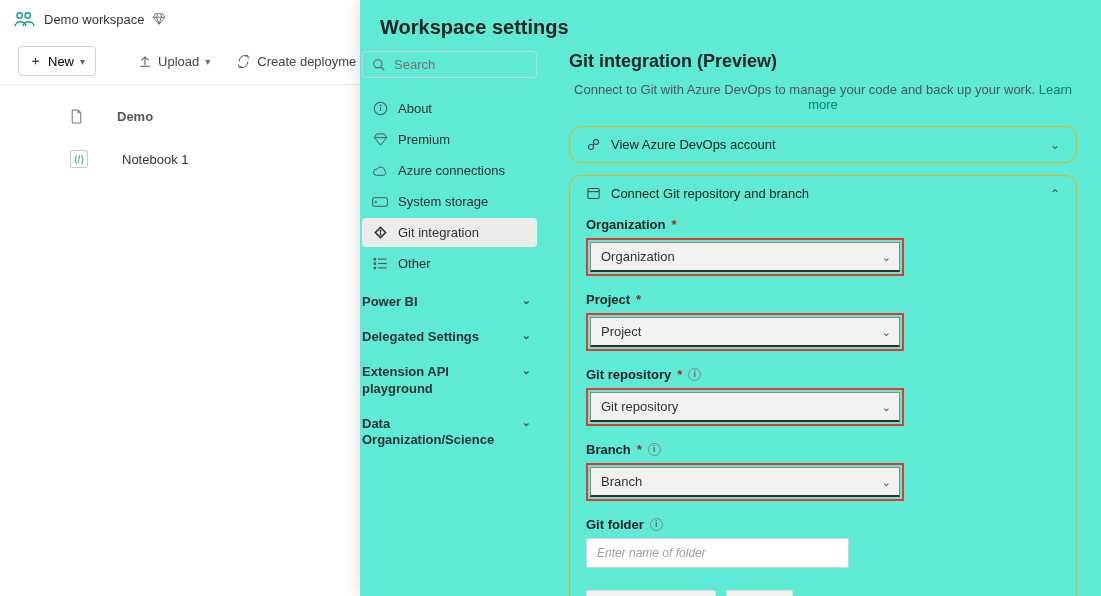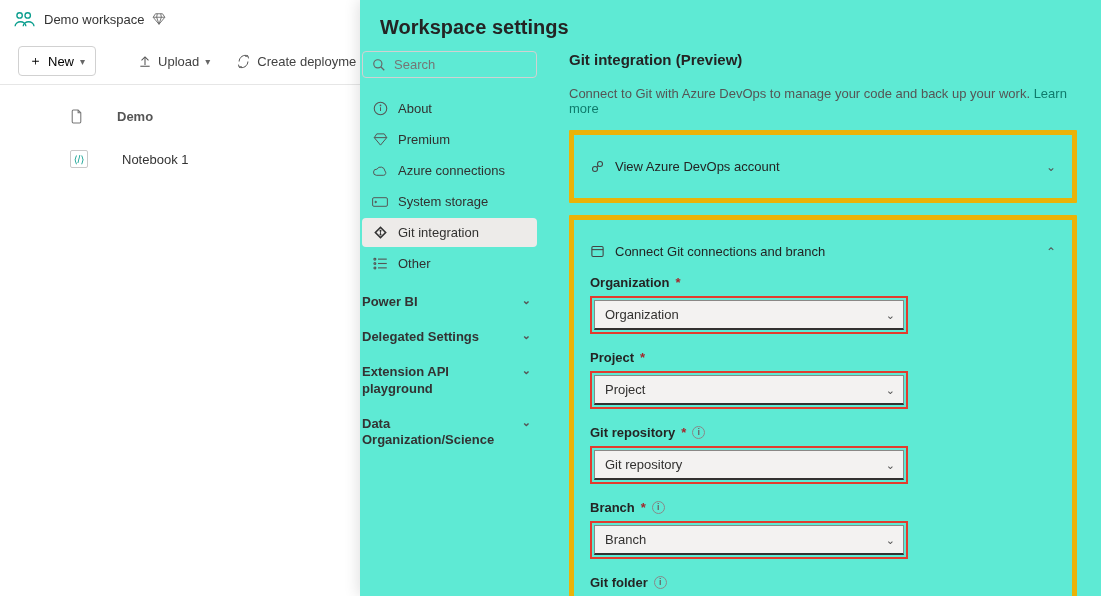--- a/index.html
+++ b/index.html
@@ -86,26 +86,26 @@
     display:flex; align-items:flex-start; justify-content:space-between;
     font-weight:600; font-size:13px; color:#333; cursor:pointer;
   }
   .collapsible .label { max-width:130px; line-height:1.3; }
 
   .content {
     flex:1;
     padding: 0 24px 18px 24px;
     overflow:auto;
   }
-  .sect-title { font-size:15px; font-weight:700; margin-bottom:18px; }
-  .sect-sub { color:#555; font-size:13px; margin-bottom:14px; }
+  .sect-title { font-size:18px; font-weight:700; margin-bottom:10px; }
+  .sect-sub { color:#555; font-size:13px; margin-bottom:14px;text-align:center; }
   .link-green { color:#0f7b6c; cursor:pointer; }
   .card {
-    border:5px solid #eab308; border-radius:1px;
-    padding: 24px 16px;
+    border:1px solid #eab308; border-radius:12px;
+    padding: 10px 16px;
     margin-bottom:12px;
   }
   .card-header {
     display:flex; align-items:center; justify-content:space-between;
     cursor:pointer;
   }
   .card-header .left { display:flex; align-items:center; gap:10px; }
   .form-row { margin-top:16px; }
   .form-label { font-size:13px; font-weight:600; display:flex; align-items:center; gap:6px; margin-bottom:6px;}
   .req { color:#a4262c; }
@@ -336,21 +336,21 @@
 
       <div class="card">
         <div class="card-header">
           <div class="left">
             <span>
               <svg width="15" height="15" viewBox="0 0 24 24" fill="none" stroke="#444" stroke-width="1.7">
                   <rect x="3" y="4" width="18" height="16" rx="2"></rect>
                   <path d="M3 9h18"></path>
                 </svg>
             </span>
-            <span>Connect Git connections and branch</span>
+            <span>Connect Git repository and branch</span>
           </div>
           <span style="font-size:12px;color:#555;">⌃</span>
         </div>
 
         <div class="form-row">
           <div class="form-label">
               <span>Organization</span> 
               <span class="req">*</span>
             </div>
           <div class="highlight-wrap">

